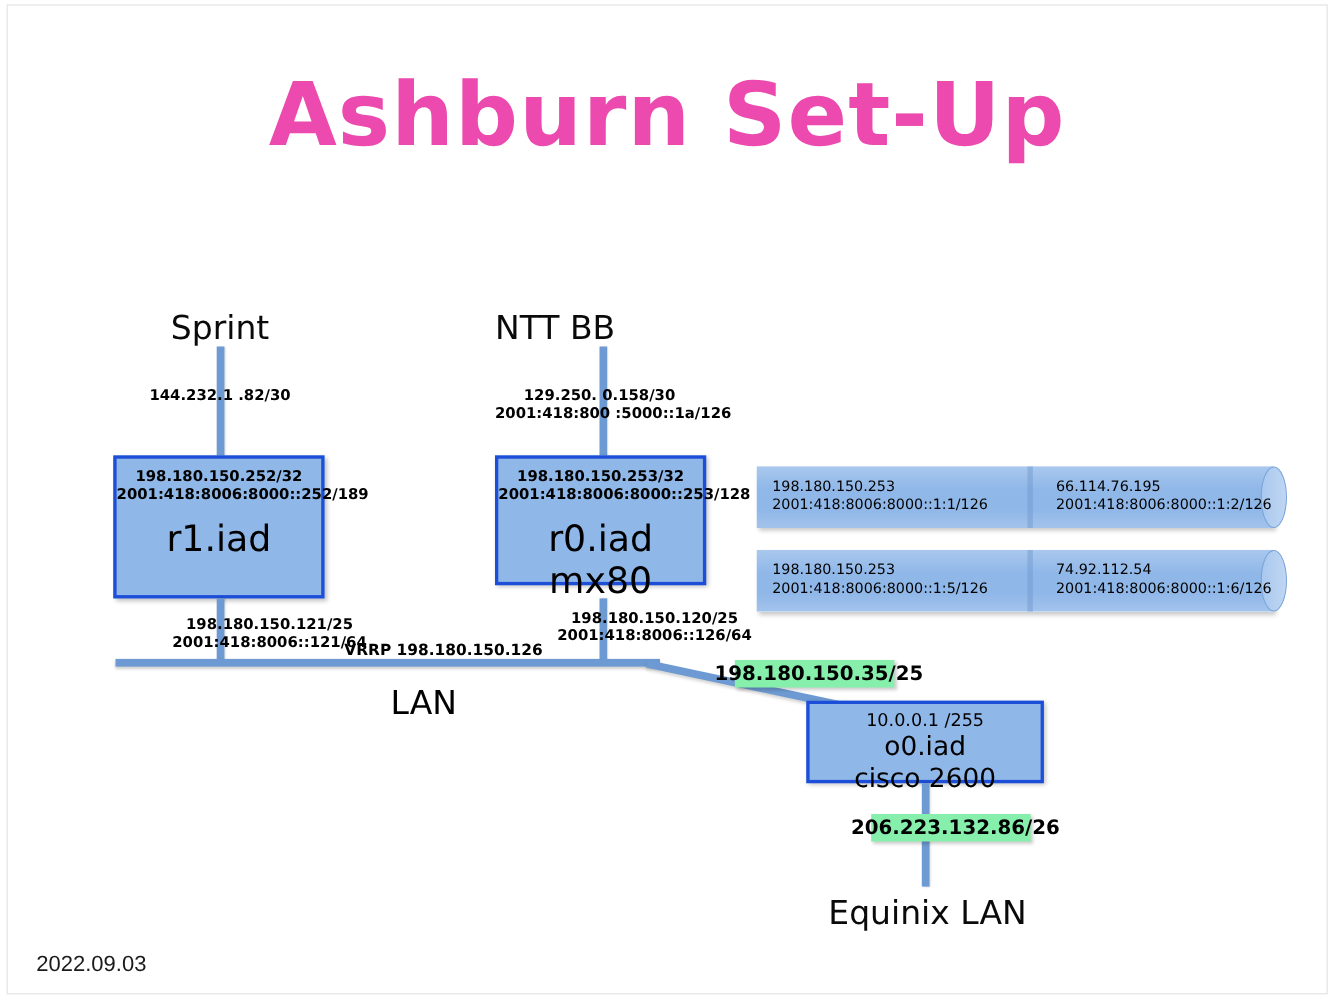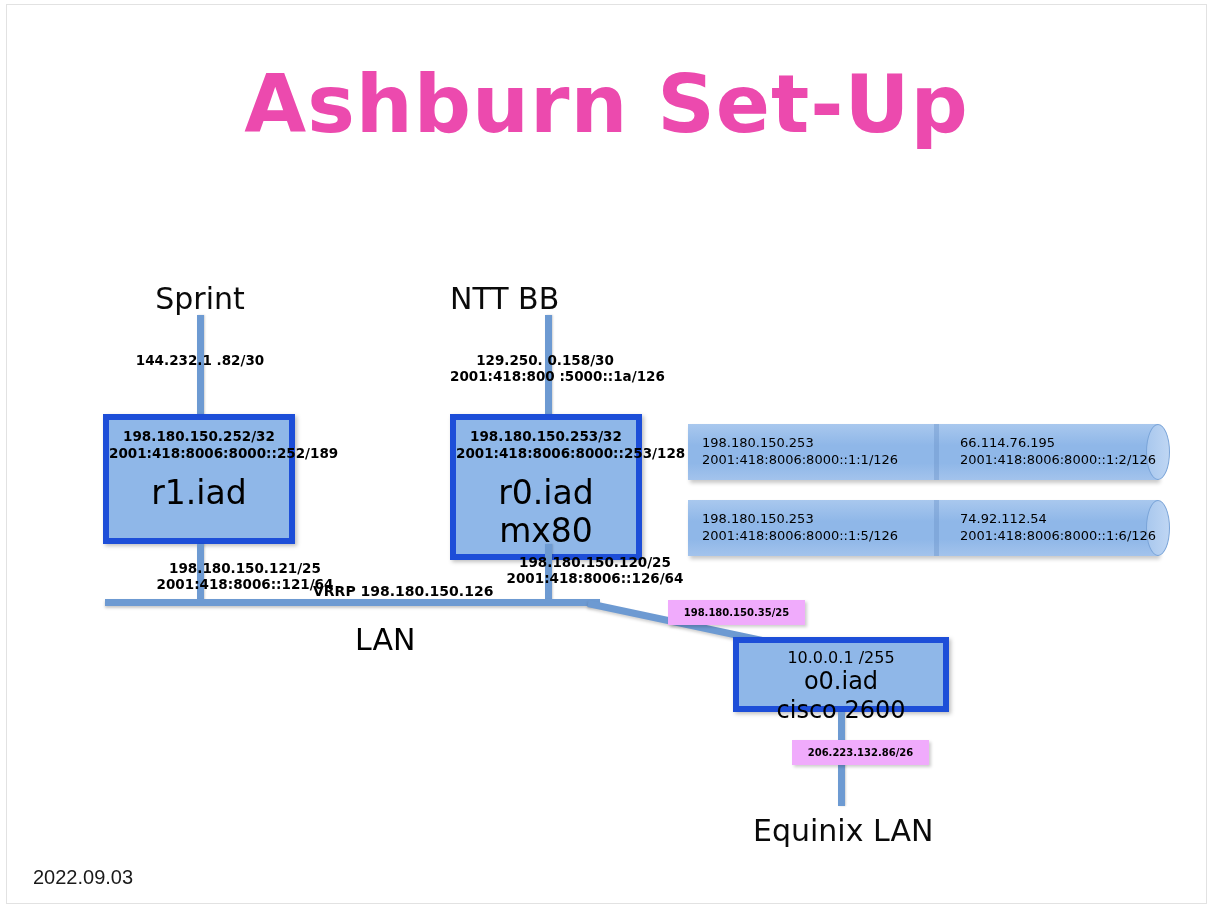--- a/index.html
+++ b/index.html
@@ -76,21 +76,21 @@
     position: absolute;
     height: 7px;
     background: #6d9ad2;
     transform-origin: 0 50%;
     box-shadow: 0 2px 3px rgba(0,0,0,0.18);
   }
 
   .router-box {
     position: absolute;
     background: #8fb7e8;
-    border: 6px solid #1d4ed8;
+    border: 3px solid #1d4ed8;
     box-shadow: 2px 2px 4px rgba(0,0,0,0.25);
     box-sizing: border-box;
     text-align: center;
   }
   .router-box .rb-ips {
     margin-top: 8px;
     font-size: 13.5px;
     font-weight: bold;
     line-height: 17px;
     color: #000;
@@ -151,30 +151,31 @@
     font-size: 13px;
     font-weight: normal;
     line-height: 17px;
     color: #000;
     white-space: nowrap;
     font-family: "DejaVu Sans", sans-serif;
   }
 
   .tag-box {
     position: absolute;
-    background: #f0abfc;
+    background: #86efac;
     box-shadow: 2px 2px 3px rgba(0,0,0,0.2);
-    font-size: 10px;
+    font-size: 18px;
     font-weight: bold;
     color: #000;
     display: flex;
     align-items: center;
     justify-content: center;
     white-space: nowrap;
     font-family: "DejaVu Sans", sans-serif;
+    padding-left: 8px;
   }
 
   .vrrp {
     position: absolute;
     font-size: 14px;
     font-weight: bold;
     color: #000;
     white-space: nowrap;
   }
 
@@ -215,21 +216,21 @@
     <div class="rb-ips">
       <div>198.180.150.252/32</div>
       <div>2001:418:8006:8000::252/189</div>
     </div>
     <div class="rb-name" style="margin-top:12px;">r1.iad</div>
   </div>
   <div class="link-v" style="left:197px; top:544px; height:58px;"></div>
   <div class="ip-small" style="left:100px; top:560px; width:290px;">198.180.150.121/25</div>
   <div class="ip-small" style="left:100px; top:576px; width:290px;">2001:418:8006::121/64</div>
 
-  <div class="router-box" style="left:450px; top:414px; width:192px; height:146px;">
+  <div class="router-box" style="left:450px; top:414px; width:192px; height:118px;">
     <div class="rb-ips">
       <div>198.180.150.253/32</div>
       <div>2001:418:8006:8000::253/128</div>
     </div>
     <div class="rb-name" style="margin-top:12px;">r0.iad</div>
     <div class="rb-model">mx80</div>
   </div>
   <div class="link-v" style="left:545px; top:544px; height:58px;"></div>
   <div class="ip-small" style="left:450px; top:554px; width:290px;">198.180.150.120/25</div>
   <div class="ip-small" style="left:450px; top:570px; width:290px;">2001:418:8006::126/64</div>

